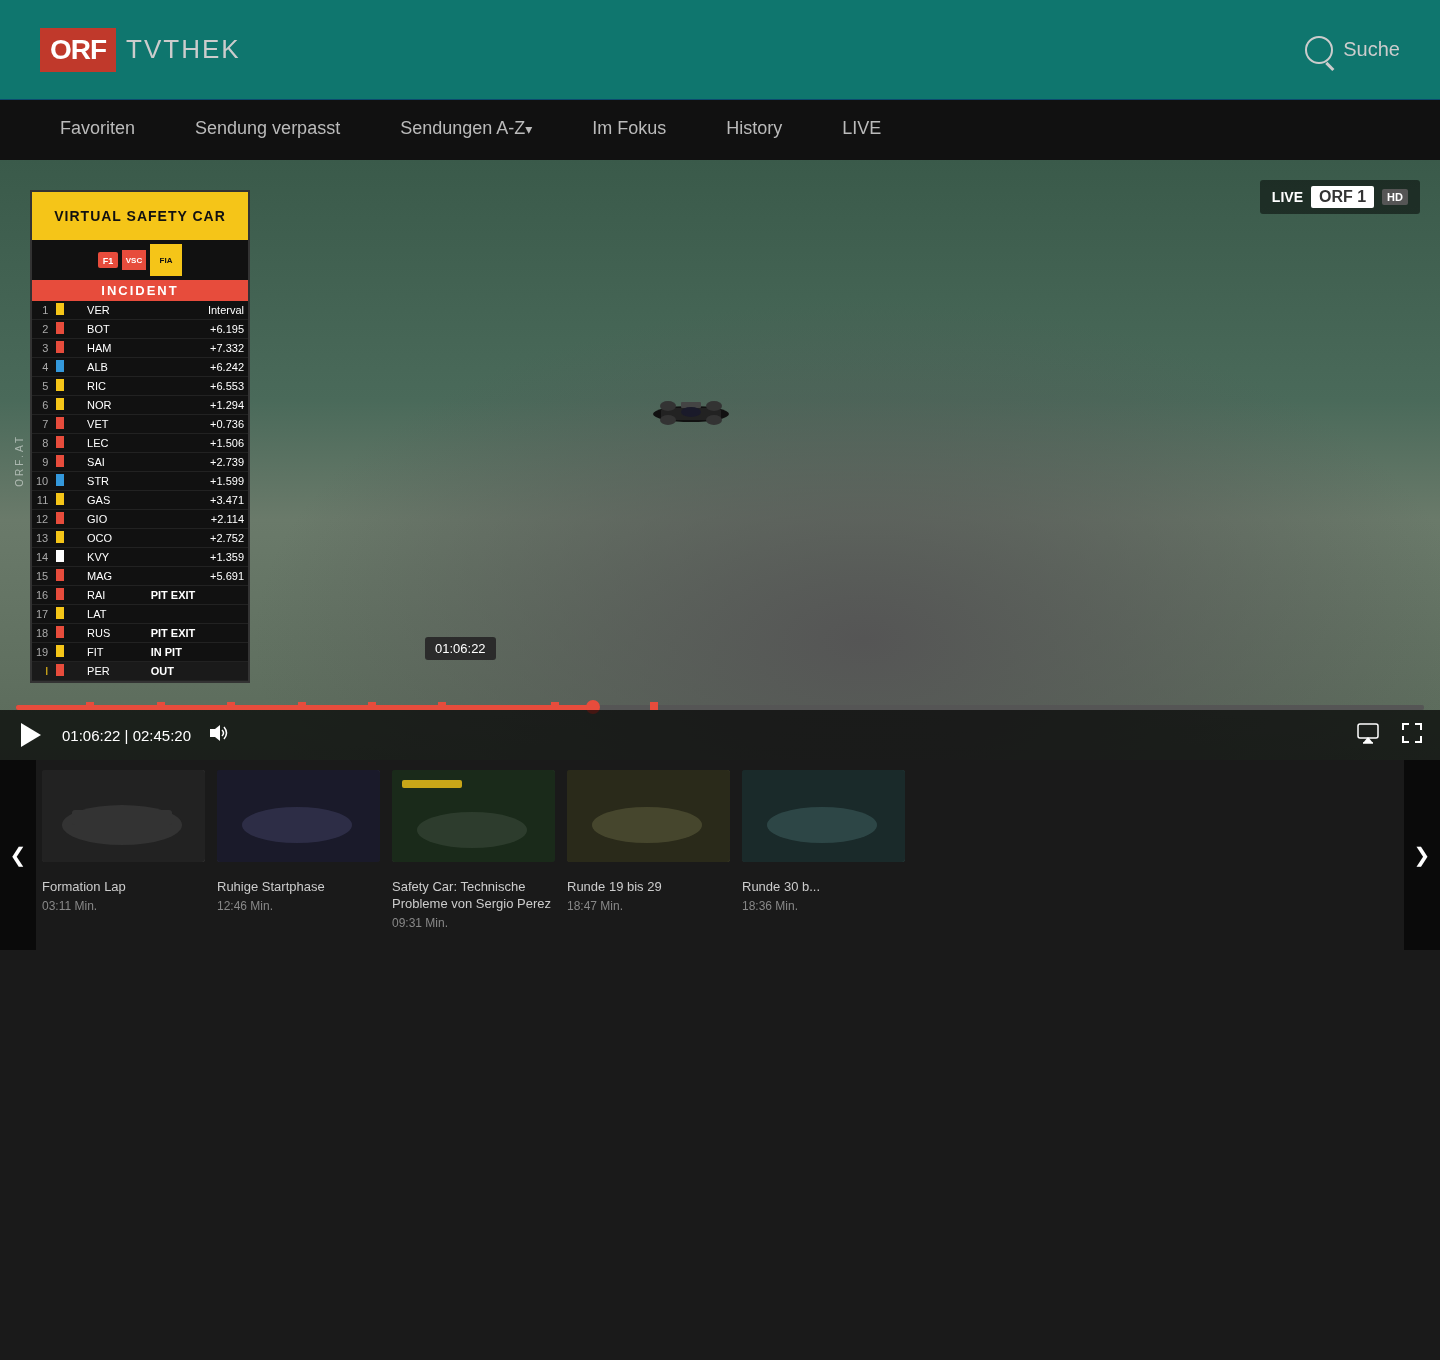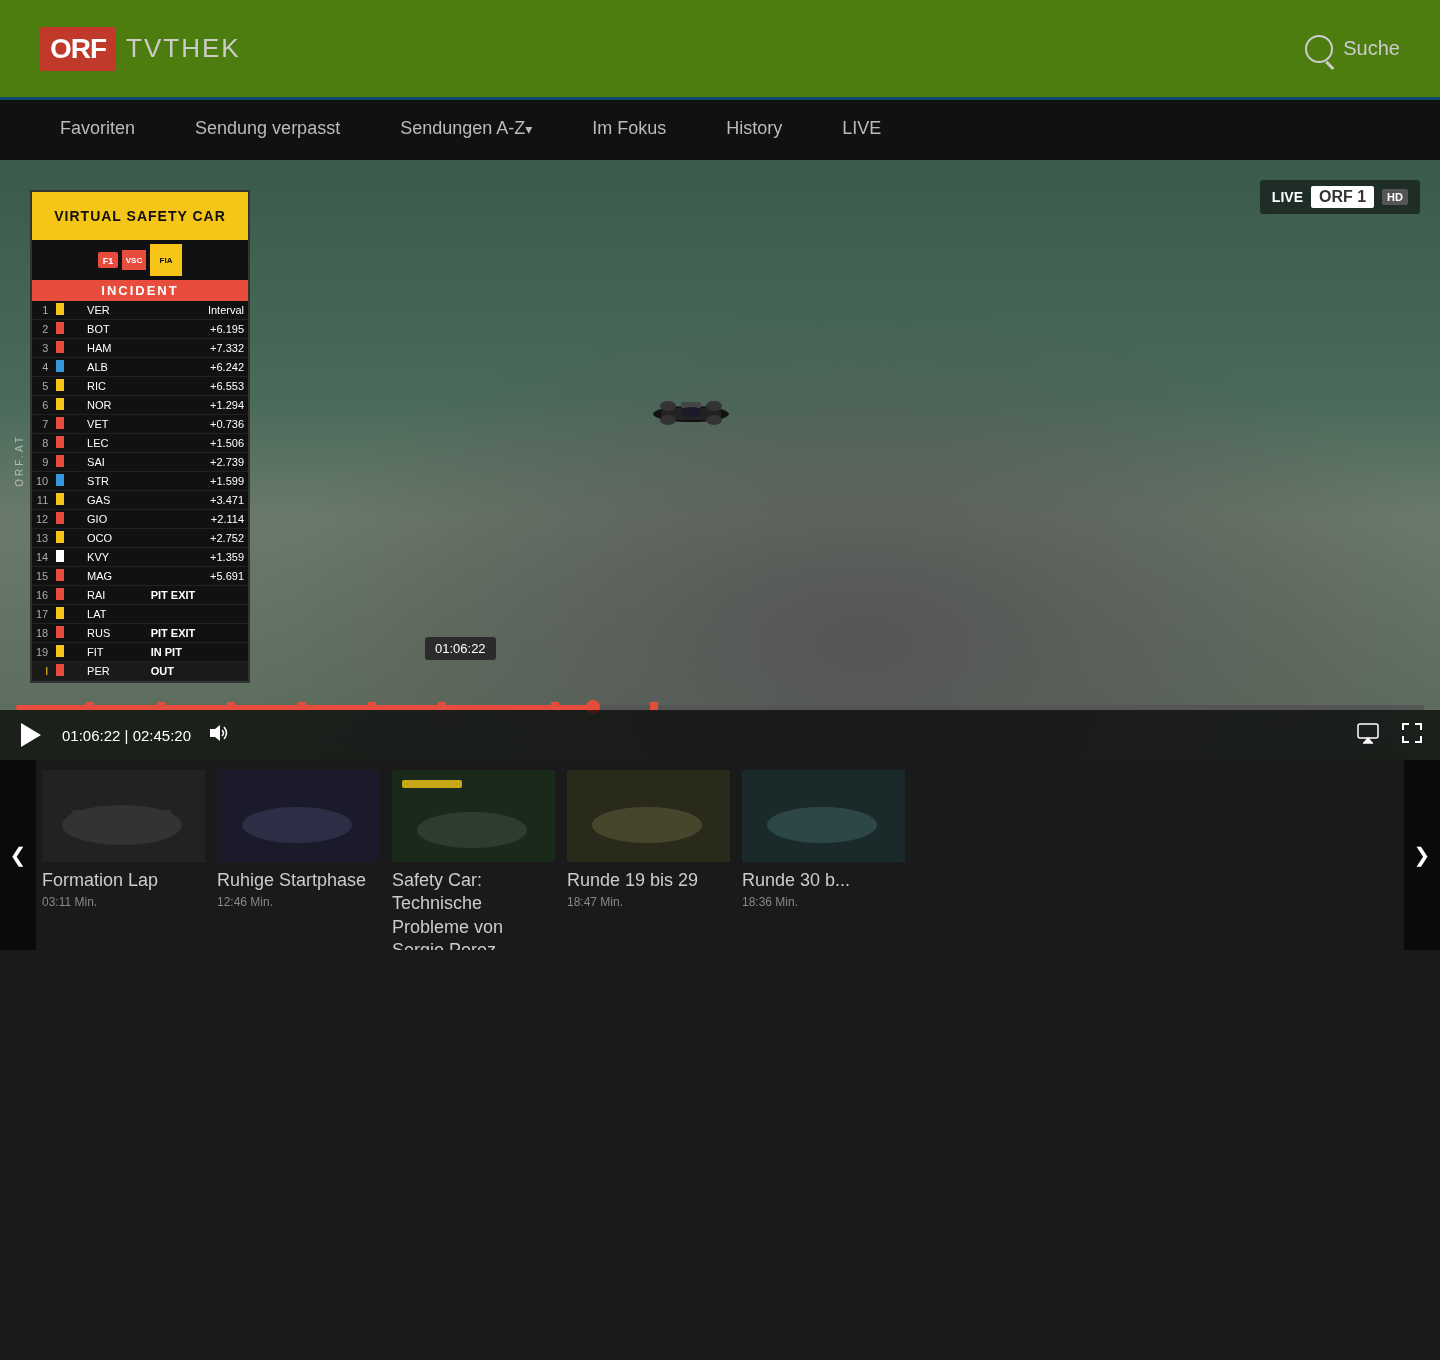--- a/index.html
+++ b/index.html
@@ -6,27 +6,27 @@
     body {
       background: #1a1a1a;
       font-family: Arial, sans-serif;
       width: 1440px;
       min-height: 1360px;
       overflow-x: hidden;
     }
 
     
     .header {
-      background: #4d7c0f;
+      background: #0f766e;
       display: flex;
       align-items: center;
       justify-content: space-between;
       padding: 16px 40px;
       height: 100px;
-      border-bottom: 3px solid #0c4a6e;
+      border-bottom: 1px solid #0c4a6e;
     }
     .logo-container {
       display: flex;
       align-items: center;
       gap: 10px;
     }
     .logo-orf {
       background: #c0392b;
       color: white;
       font-weight: 900;
@@ -375,22 +375,22 @@
     
     .thumb-img-1 { background: linear-gradient(135deg, #222 0%, #555 100%); }
     .thumb-img-2 { background: linear-gradient(135deg, #1a1a2a 0%, #3a3a5a 50%, #222 100%); }
     .thumb-img-3 { background: linear-gradient(135deg, #2a1a1a 0%, #4a3a2a 100%); }
     .thumb-img-4 { background: linear-gradient(135deg, #1a2a1a 0%, #3a4a3a 50%, #222 100%); }
     .thumb-img-5 { background: linear-gradient(135deg, #1a1a2a 0%, #4a4a6a 100%); }
     .thumb-img-6 { background: linear-gradient(135deg, #2a2a1a 0%, #5a5a3a 100%); }
     .thumb-img-7 { background: linear-gradient(135deg, #1a2a2a 0%, #3a5a5a 100%); }
     .thumb-title {
       color: #ccc;
-      font-size: 18px;
-      margin-top: 7px;
+      font-size: 13px;
+      margin-top: 17px;
       line-height: 1.3;
     }
     .thumb-duration {
       color: #888;
       font-size: 12px;
       margin-top: 3px;
     }
 
     
     .bottom-area {

